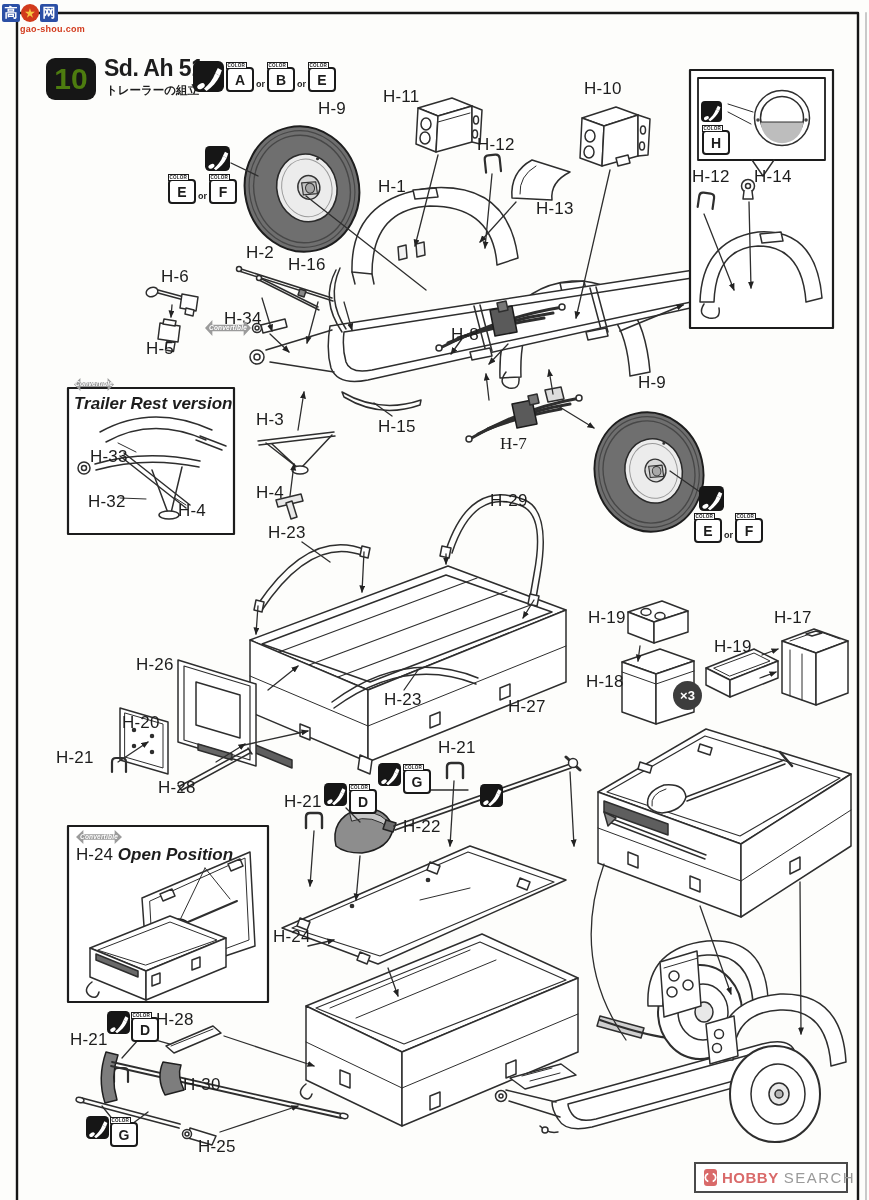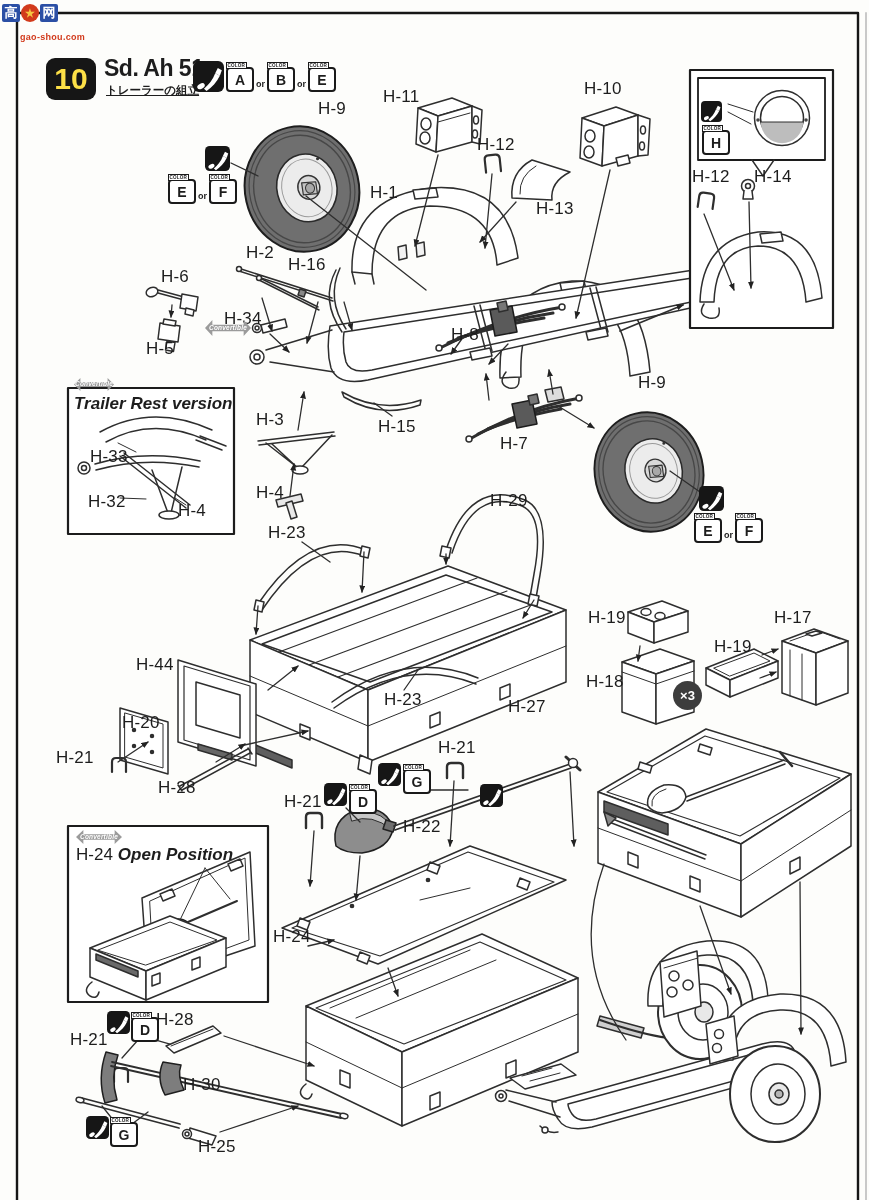--- a/index.html
+++ b/index.html
@@ -5,27 +5,27 @@
   html,body{margin:0;padding:0;background:#e8e8e8;}
   .sheet{position:relative;width:869px;height:1200px;background:#fdfdfb;overflow:hidden;
          font-family:"Liberation Sans",sans-serif;color:#1d1d1d;}
   .sheet svg.art{position:absolute;left:0;top:0;}
   .layer{position:absolute;left:0;top:0;width:100%;height:100%;}
   
   .wm{position:absolute;left:2px;top:4px;z-index:9;}
   .wm-row{display:flex;align-items:center;gap:1px;}
   .wm-tile{width:18px;height:18px;background:var(--wm_blue);color:#fff;font:700 13px/18px "Liberation Sans",sans-serif;text-align:center;border-radius:2px;}
   .wm-thumb{width:18px;height:18px;background:var(--wm_red);border-radius:50%;color:#f5c542;font:700 11px/18px "Liberation Sans",sans-serif;text-align:center;}
-  .wm-domain{font:700 9px/10px "Liberation Sans",sans-serif;color:var(--wm_red);letter-spacing:.3px;margin-top:10px;padding-left:18px;}
+  .wm-domain{font:700 9px/10px "Liberation Sans",sans-serif;color:var(--wm_red);letter-spacing:.3px;margin-top:2px;padding-left:18px;}
   
   .step-box{position:absolute;left:46px;top:58px;width:50px;height:42px;background:var(--badge_black);border-radius:9px;
             display:flex;align-items:center;justify-content:center;}
-  .step-box span{color:#fde047;font:800 30px/1 "Liberation Sans",sans-serif;}
+  .step-box span{color:#4d7c0f;font:800 30px/1 "Liberation Sans",sans-serif;}
   .title{position:absolute;left:104px;top:56px;font:800 23px/1.1 "Liberation Sans",sans-serif;letter-spacing:-.5px;}
-  .subtitle{position:absolute;left:106px;top:84px;font:700 11.5px/1.2 "Liberation Sans",sans-serif;text-decoration:underline;}
+  .subtitle{position:absolute;left:106px;top:84px;font:700 11.5px/1.2 "Liberation Sans",sans-serif;}
   
   .plbl{position:absolute;font:500 17px/1.1 "Liberation Sans",sans-serif;letter-spacing:.2px;white-space:nowrap;}
   
   .painticon{position:absolute;}
   
   .cgroup{position:absolute;display:flex;align-items:flex-end;gap:2px;}
   .cbadge{position:relative;width:24px;height:21px;border:2.2px solid #1a1a1a;border-radius:4px;background:#fff;
           display:flex;align-items:center;justify-content:center;font:700 14px/1 "Liberation Sans",sans-serif;margin-top:7px;}
   .ctag{position:absolute;top:-7.5px;left:-2.5px;font:700 4.6px/5.5px "Liberation Sans",sans-serif;border:1px solid #1a1a1a;
         background:#fff;padding:0 1px;letter-spacing:.2px;}
@@ -519,36 +519,36 @@
 
 <div class="qbadge">
   <span>×3</span>
 </div>
 
 <div class="layer">
       <div class="plbl" style="left: 318px; top: 100px;">H-9</div>
       <div class="plbl" style="left: 383px; top: 88px;">H-11</div>
       <div class="plbl" style="left: 584px; top: 80px;">H-10</div>
       <div class="plbl" style="left: 477px; top: 136px;">H-12</div>
-      <div class="plbl" style="left: 370px; top: 178px; margin-top: 6px;">H-1</div>
+      <div class="plbl" style="left: 378px; top: 178px;">H-1</div>
       <div class="plbl" style="left: 536px; top: 200px;">H-13</div>
       <div class="plbl" style="left: 246px; top: 244px;">H-2</div>
       <div class="plbl" style="left: 288px; top: 256px;">H-16</div>
       <div class="plbl" style="left: 161px; top: 268px;">H-6</div>
       <div class="plbl" style="left: 224px; top: 310px;">H-34</div>
       <div class="plbl" style="left: 146px; top: 340px;">H-5</div>
       <div class="plbl" style="left: 451px; top: 326px;">H-8</div>
       <div class="plbl" style="left: 256px; top: 411px;">H-3</div>
       <div class="plbl" style="left: 378px; top: 418px;">H-15</div>
-      <div class="plbl" style="left: 500px; top: 435px;">H-7</div>
+      <div class="plbl" style="left: 500px; top: 435px; font-family: Liberation Serif, serif;">H-7</div>
       <div class="plbl" style="left: 256px; top: 484px;">H-4</div>
       <div class="plbl" style="left: 638px; top: 374px;">H-9</div>
       <div class="plbl" style="left: 490px; top: 492px;">H-29</div>
       <div class="plbl" style="left: 268px; top: 524px;">H-23</div>
-      <div class="plbl" style="left: 136px; top: 656px;">H-44</div>
+      <div class="plbl" style="left: 136px; top: 656px;">H-26</div>
       <div class="plbl" style="left: 384px; top: 691px;">H-23</div>
       <div class="plbl" style="left: 508px; top: 698px;">H-27</div>
       <div class="plbl" style="left: 83px; top: 714px; margin-left: 39px;">H-20</div>
       <div class="plbl" style="left: 56px; top: 749px;">H-21</div>
       <div class="plbl" style="left: 158px; top: 779px;">H-28</div>
       <div class="plbl" style="left: 588px; top: 609px;">H-19</div>
       <div class="plbl" style="left: 774px; top: 609px;">H-17</div>
       <div class="plbl" style="left: 714px; top: 638px;">H-19</div>
       <div class="plbl" style="left: 586px; top: 673px;">H-18</div>
       <div class="plbl" style="left: 438px; top: 739px;">H-21</div>
@@ -696,14 +696,23 @@
         <span>Convertible</span>
       </div>
       <div class="convert" style="left: 74px; top: 378px; width: 40px; height: 13px;">
         <span>Convertible</span>
       </div>
       <div class="convert" style="left: 76px; top: 830px; width: 46px; height: 14px;">
         <span>Convertible</span>
       </div>
     </div>
 
-
+<div class="brandbox">
+  <span class="brand-icon">
+    <svg width="13" height="13" viewBox="0 0 18 18">
+          <path d="M5,4 a5.5,5.5 0 0 0 0,10 M13,14 a5.5,5.5 0 0 0 0,-10" stroke="#fff" stroke-width="2.4" fill="none" stroke-linecap="round"></path>
+        </svg>
+  </span>
+  <span class="brand-red">HOBBY</span>
+  <span class="brand-gray">SEARCH</span>
 </div>
 
+</div>
+
 </body></html>

